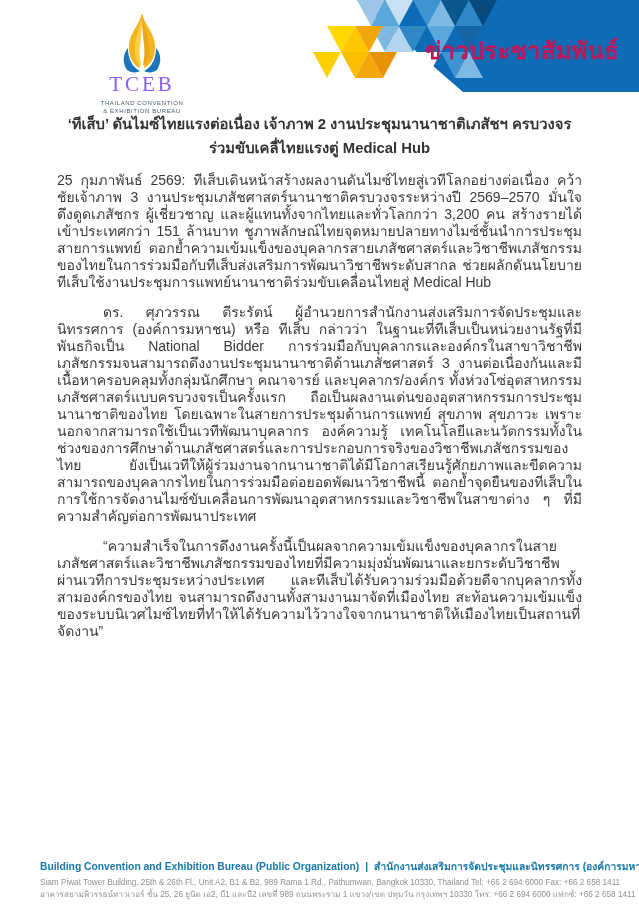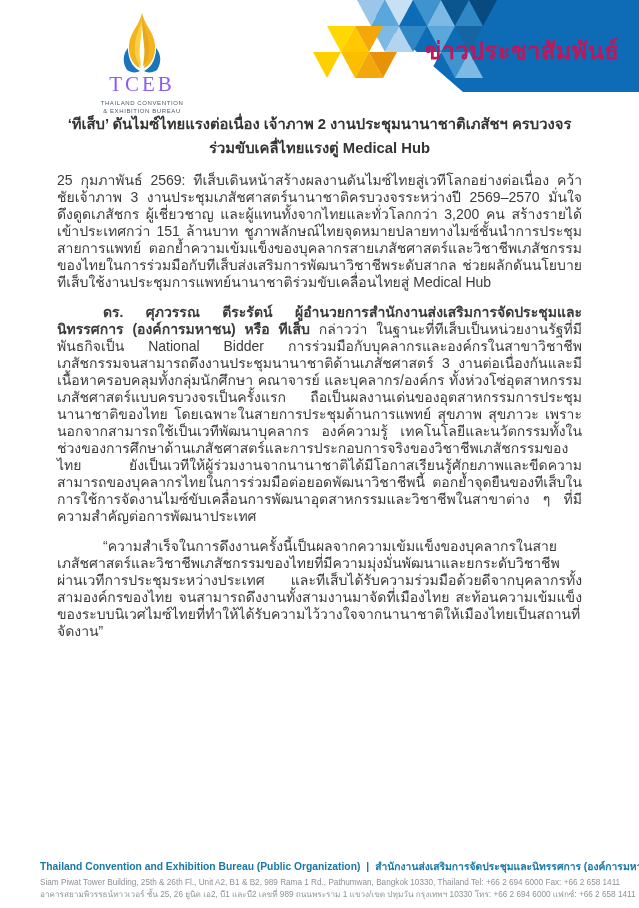--- a/index.html
+++ b/index.html
@@ -15,21 +15,21 @@
 
   .banner { position:absolute; top:0; right:0; width:330px; height:92px; }
   .banner svg { position:absolute; top:0; left:0; }
   .banner-label { position:absolute; top:31px; right:20px; color:#be185d; font-weight:bold; font-size:24px; letter-spacing:0.2px; }
 
   
   main { position:absolute; top:112px; left:57px; width:525px; }
   .doc-title { text-align:center; font-weight:bold; font-size:14.8px; line-height:24px; color:#333; margin-bottom:12px; }
   .para { font-size:14px; line-height:17px; text-align:justify; margin-bottom:13px; color:#3b3b3b; }
   .para.indent { text-indent:46px; }
-  .lead { font-weight:bold; }
+  .lead { font-weight:normal; }
 
   
   footer { position:absolute; left:0; bottom:0; width:639px; height:56px; background:#ffffff; padding:6px 40px 0 40px; }
   .f-wrap { display:flex; justify-content:space-between; align-items:flex-end; }
   .f-left { flex:1; }
   .f-head { font-size:10.3px; font-weight:bold; color:#1878a8; margin-bottom:2px; white-space:nowrap; }
   .f-pipe { color:#1878a8; padding:0 6px; }
   .f-addr { font-size:8.2px; color:#8d9196; line-height:11.5px; white-space:nowrap; }
 </style>
 </head>
@@ -99,21 +99,21 @@
 
     <p class="para indent"><span>“ความสำเร็จในการดึงงานครั้งนี้เป็นผลจากความเข้มแข็งของบุคลากรในสายเภสัชศาสตร์และวิชาชีพเภสัชกรรมของไทยที่มีความมุ่งมั่นพัฒนาและยกระดับวิชาชีพผ่านเวทีการประชุมระหว่างประเทศ และทีเส็บได้รับความร่วมมือด้วยดีจากบุคลากรทั้งสามองค์กรของไทย จนสามารถดึงงานทั้งสามงานมาจัดที่เมืองไทย สะท้อนความเข้มแข็งของระบบนิเวศไมซ์ไทยที่ทำให้ได้รับความไว้วางใจจากนานาชาติให้เมืองไทยเป็นสถานที่จัดงาน”</span></p>
 
     <p class="para indent"></p>
 
   </main>
 
   <footer>
     <div class="f-wrap">
       <div class="f-left">
-        <div class="f-head"><span>Thailand Convention and Exhibition Bureau (Public Organization)</span><span class="f-pipe">|</span><span>สำนักงานส่งเสริมการจัดประชุมและนิทรรศการ (องค์การมหาชน)</span></div>
+        <div class="f-head"><span>Building Convention and Exhibition Bureau (Public Organization)</span><span class="f-pipe">|</span><span>สำนักงานส่งเสริมการจัดประชุมและนิทรรศการ (องค์การมหาชน)</span></div>
         <div class="f-addr">Siam Piwat Tower Building, 25th &amp; 26th Fl., Unit A2, B1 &amp; B2, 989 Rama 1 Rd., Pathumwan, Bangkok 10330, Thailand  Tel: +66 2 694 6000  Fax: +66 2 658 1411</div>
         <div class="f-addr">อาคารสยามพิวรรธน์ทาวเวอร์ ชั้น 25, 26 ยูนิต เอ2, บี1 และบี2 เลขที่ 989 ถนนพระราม 1 แขวง/เขต ปทุมวัน กรุงเทพฯ 10330  โทร: +66 2 694 6000  แฟกซ์: +66 2 658 1411</div>
       </div>
 
     </div>
   </footer>
 
 </div>
 
 </body></html>

